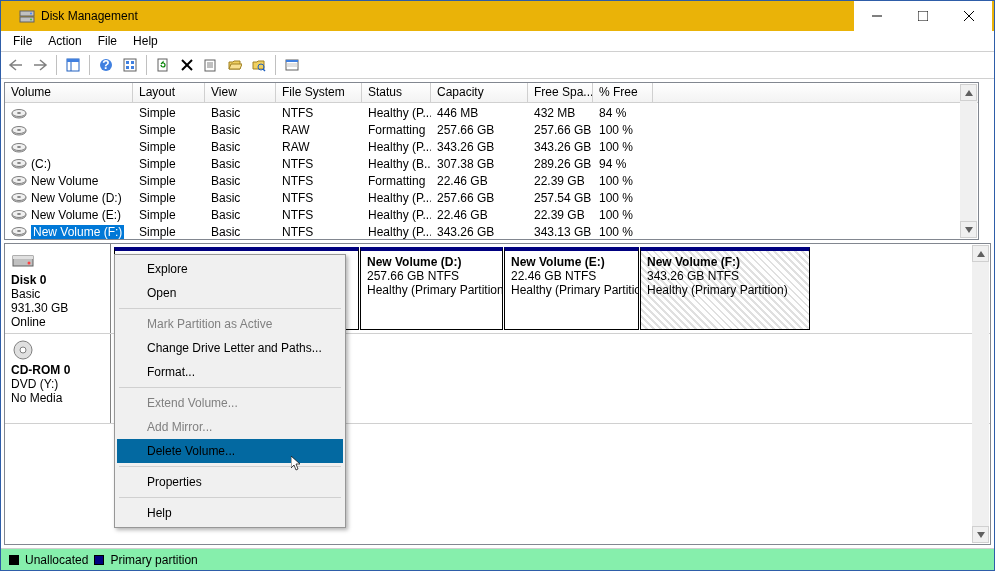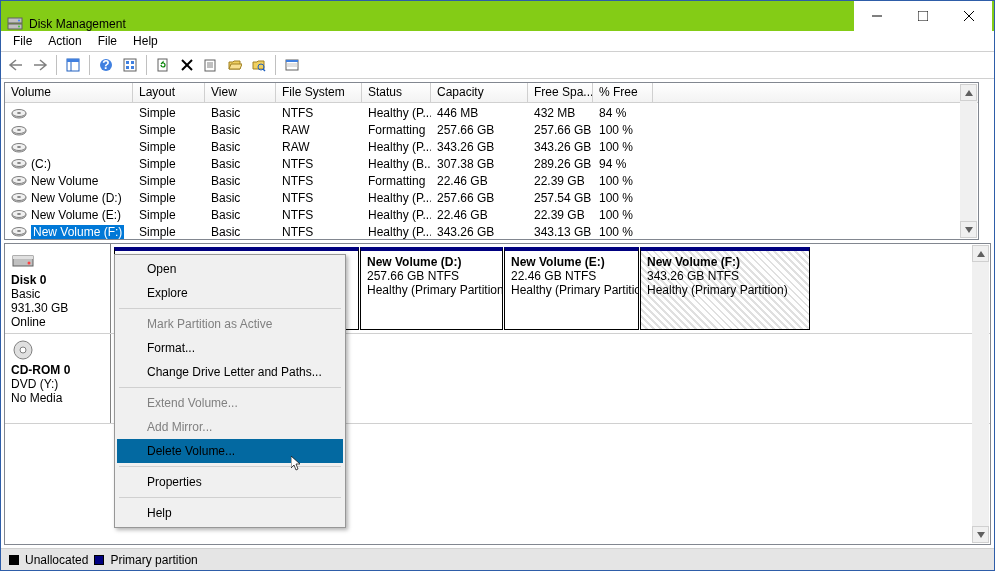--- a/index.html
+++ b/index.html
@@ -1,17 +1,17 @@
 <!DOCTYPE html>
 <html><head>
 <meta charset="utf-8">
 <style>
 *{box-sizing:border-box;margin:0;padding:0;font-family:"Segoe UI",Tahoma,sans-serif;font-size:12px;color:#000}
 body{background:#fff;width:995px;height:571px;overflow:hidden;border:1px solid #2e5da8;position:relative}
-.titlebar{height:30px;display:flex;align-items:flex-end;padding:0 2px 0 6px;background:#84cc16}
+.titlebar{height:30px;display:flex;align-items:center;padding:0 2px 0 18px;background:#eab308}
 .titlebar .icon{width:16px;height:16px;margin-right:6px}
 .titlebar .title{flex:1;font-size:12px}
 .winbtn{width:46px;height:30px;display:flex;align-items:center;justify-content:center;background:#fff}
 .winbtn svg{width:10px;height:10px}
 .menubar{height:20px;display:flex;align-items:center;padding:0 6px;gap:4px}
 .menubar span{padding:2px 6px}
 .toolbar{height:28px;border-top:1px solid #d0d0d0;border-bottom:1px solid #d0d0d0;display:flex;align-items:center;padding:0 4px;gap:2px}
 .tbtn{width:22px;height:22px;display:flex;align-items:center;justify-content:center;border:1px solid transparent}
 .tsep{width:1px;height:20px;background:#c0c0c0;margin:0 3px}
 .content{position:relative;height:calc(100% - 30px - 20px - 28px - 22px);padding:3px}
@@ -28,21 +28,21 @@
 .sbb{height:17px;background:#f0f0f0;display:flex;align-items:center;justify-content:center;border:1px solid #d0d0d0}
 .diskarea{border:1px solid #828790;margin-top:3px;background:#fff;position:relative}
 .diskrow{display:flex;border-bottom:1px solid #d0d0d0}
 .diskinfo{width:106px;border-right:1px solid #808080;padding:6px;font-size:12px}
 .diskinfo .dn{font-weight:bold}
 .dparts{flex:1;display:flex;padding:3px;gap:0}
 .part{border:1px solid #000;border-top:4px solid #00007f;padding:4px 6px;margin-right:1px;font-size:12px;overflow:hidden}
 .part.sel{border-top:4px solid #00007f;background:repeating-linear-gradient(45deg,#fff,#fff 3px,#e0e0e0 3px,#e0e0e0 5px)}
 .part .pn{font-weight:bold;white-space:nowrap}
 .part div{white-space:nowrap}
-.legend{position:absolute;bottom:0;left:0;right:0;height:22px;border-top:1px solid #d0d0d0;display:flex;align-items:center;padding:0 8px;gap:6px;background:#e5e5e5}
+.legend{position:absolute;bottom:0;left:0;right:0;height:22px;border-top:1px solid #d0d0d0;display:flex;align-items:center;padding:0 8px;gap:6px;background:#86efac}
 .lsw{width:10px;height:10px;border:1px solid #000}
 .ctxmenu{position:absolute;background:#f0f0f0;border:1px solid #979797;box-shadow:2px 2px 4px rgba(0,0,0,0.3);padding:2px;z-index:100}
 .ctxmenu .mi{padding:5px 40px 5px 30px;font-size:12px;white-space:nowrap}
 .ctxmenu .mi.dis{color:#808080}
 .ctxmenu .mi.hl{background:#0369a1}
 .ctxmenu .msep{height:1px;background:#d0d0d0;margin:3px 2px}
 .cursor{position:absolute;width:16px;height:16px;z-index:200}
 .c0{width:128px}.c1{width:72px}.c2{width:71px}.c3{width:86px}.c4{width:69px}.c5{width:97px}.c6{width:65px}.c7{width:60px}
 </style>
 </head>
@@ -379,26 +379,26 @@
 </div>
 
 <div class="legend">
   <div class="lsw" style="background:#000"></div>
   <span>Unallocated</span>
   <div class="lsw" style="background:#00007f"></div>
   <span>Primary partition</span>
 </div>
 
 <div class="ctxmenu" id="ctxmenu" style="left:113px;top:253px;width:232px">
+    <div class="mi">Explore</div>
     <div class="mi">Open</div>
-    <div class="mi">Explore</div>
     <div class="msep"></div>
     <div class="mi dis">Mark Partition as Active</div>
+    <div class="mi">Change Drive Letter and Paths...</div>
     <div class="mi">Format...</div>
-    <div class="mi">Change Drive Letter and Paths...</div>
     <div class="msep"></div>
     <div class="mi dis">Extend Volume...</div>
     <div class="mi dis">Add Mirror...</div>
     <div class="mi hl">Delete Volume...</div>
     <div class="msep"></div>
     <div class="mi">Properties</div>
     <div class="msep"></div>
     <div class="mi">Help</div>
   </div>
 

